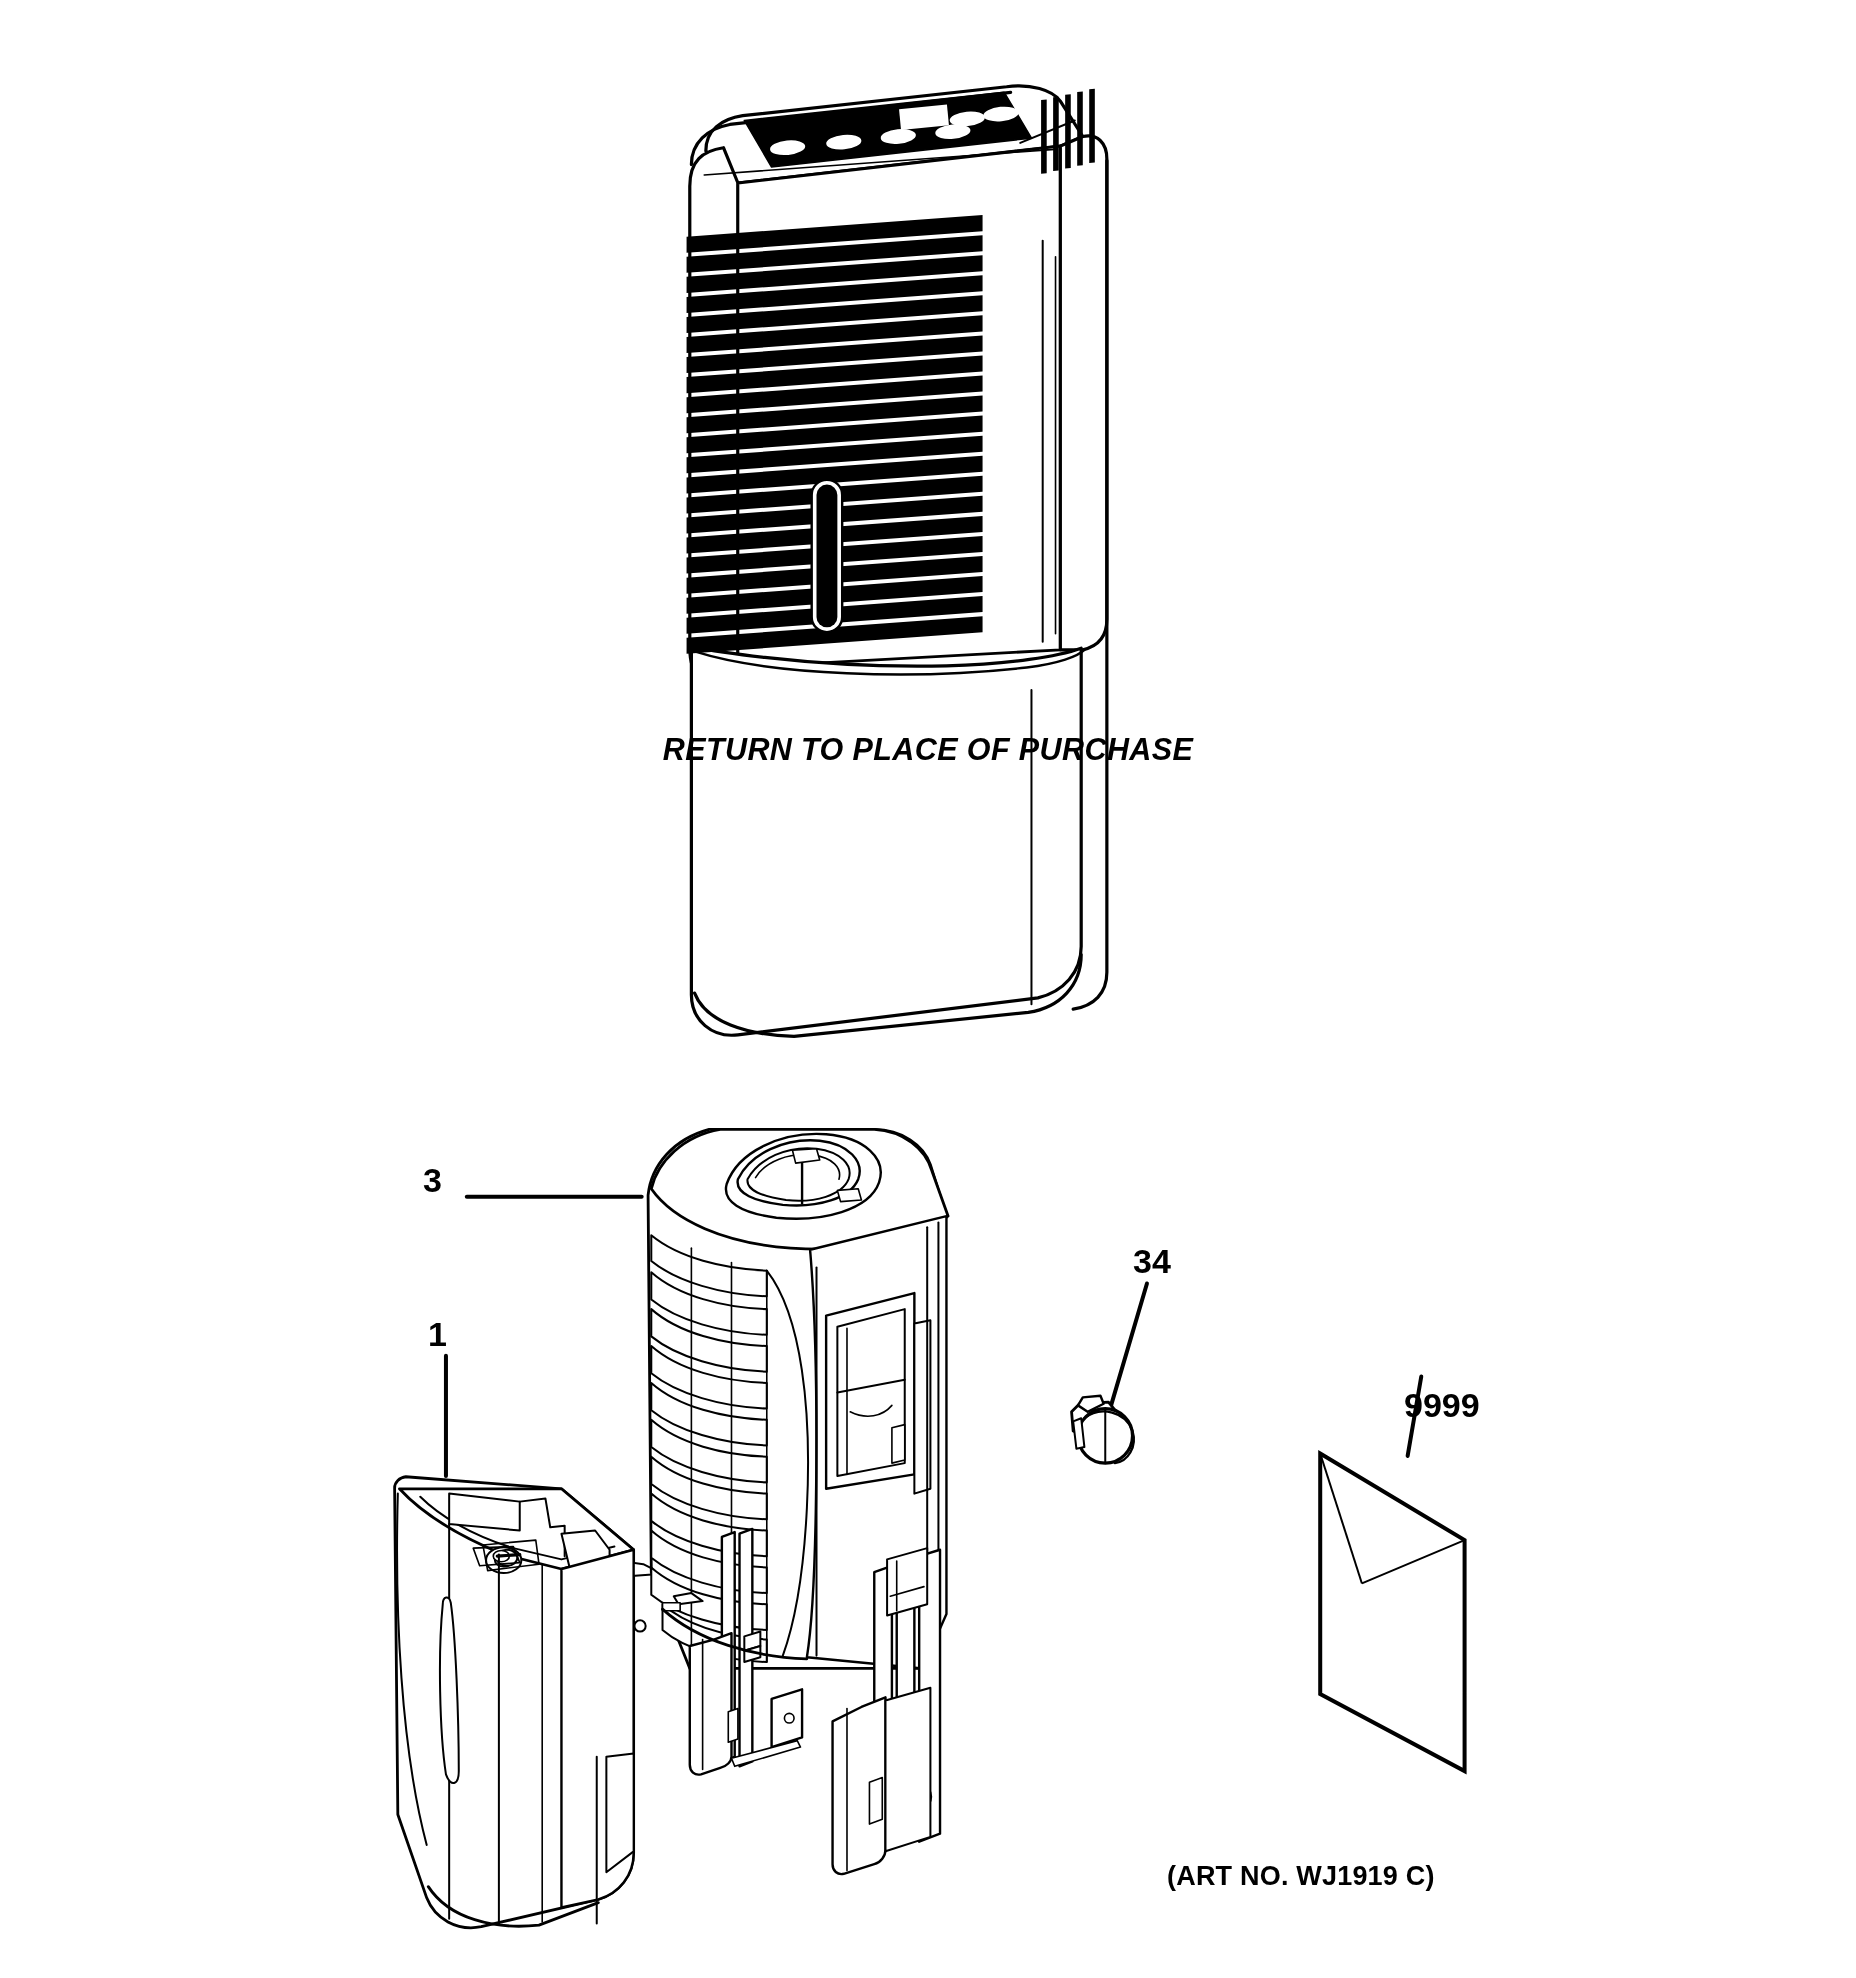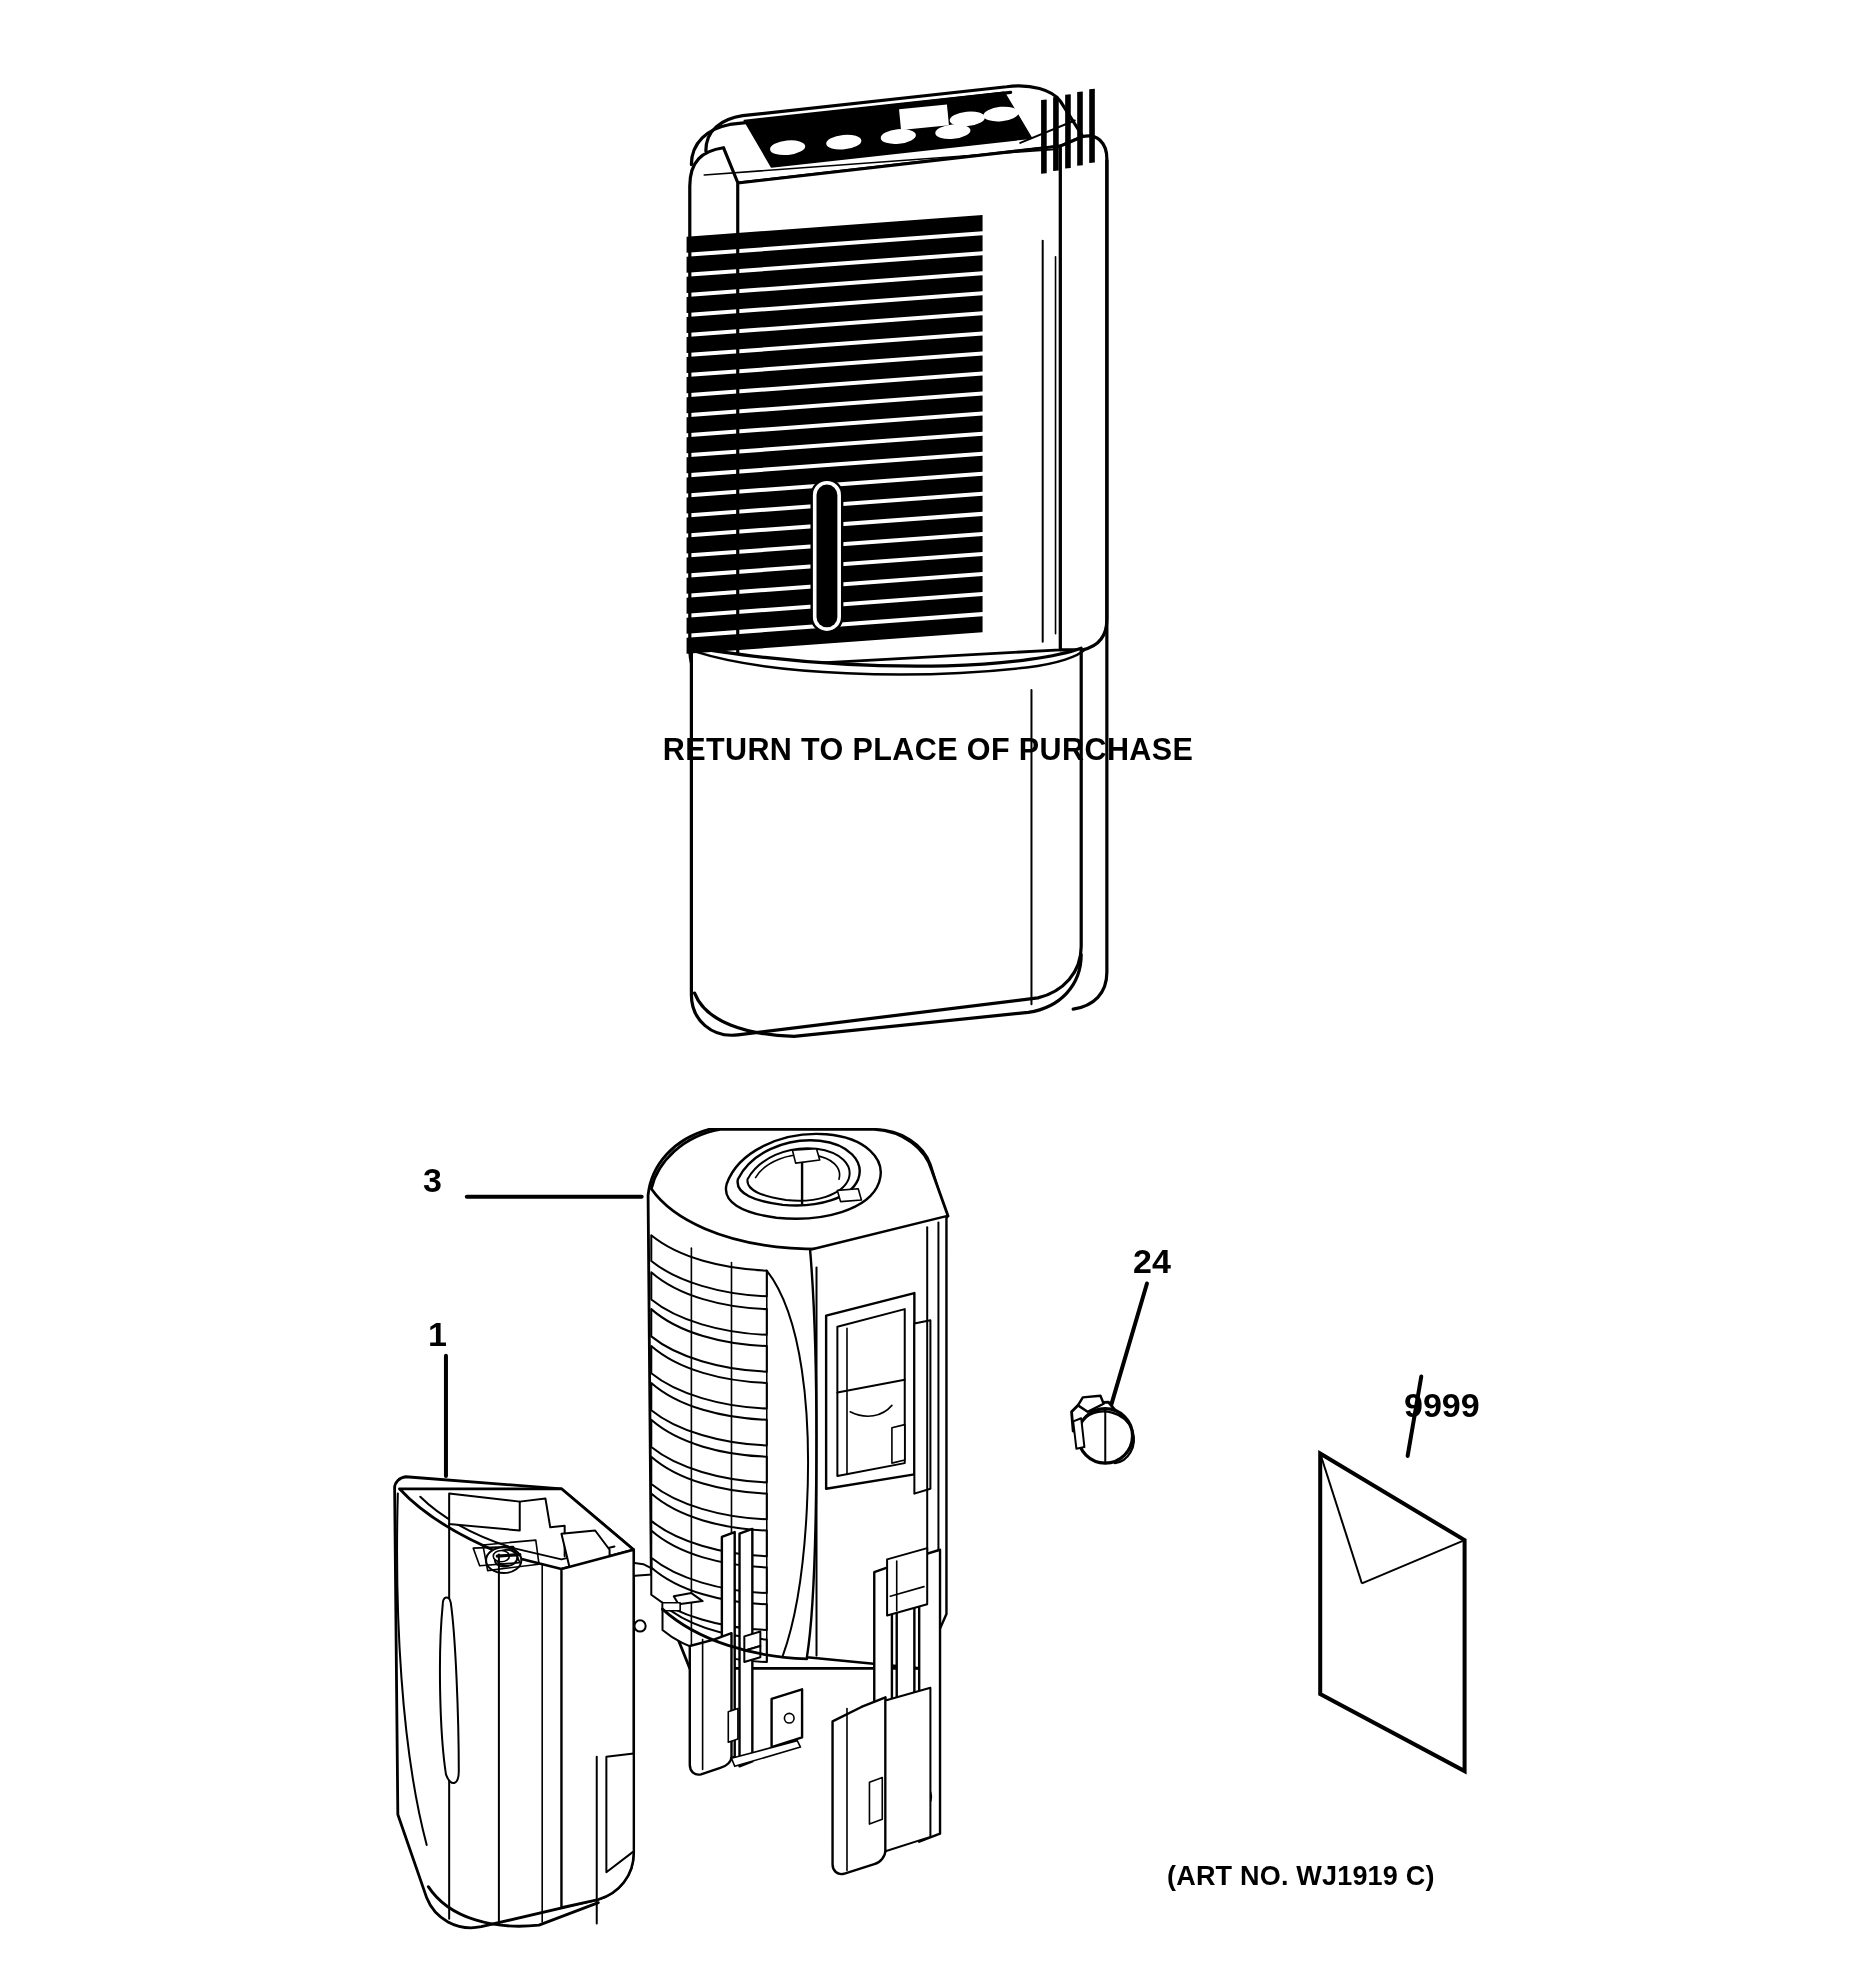--- a/index.html
+++ b/index.html
@@ -26,20 +26,21 @@
     width: 1856px;
     height: 1979px;
   }
   .note-block {
     position: absolute;
     left: 0;
     top: 730px;
     width: 1856px;
     text-align: center;
     pointer-events: none;
+    font-style: italic;
   }
   .note-line {
     font-family: "Liberation Sans", sans-serif;
     font-weight: bold;
     font-size: 30.5px;
     letter-spacing: 0.4px;
     line-height: 38px;
     color: #000;
     white-space: pre;
   }
@@ -552,19 +553,19 @@
     </g>
 
   </svg>
 
   <div class="note-block">
     <div class="note-line">RETURN TO PLACE OF PURCHASE</div>
   </div>
 
   <div class="callout" id="callout-3">3</div>
   <div class="callout" id="callout-1">1</div>
-  <div class="callout" id="callout-34">24</div>
+  <div class="callout" id="callout-34">34</div>
   <div class="callout" id="callout-9999">9999</div>
 
   <div class="art-no">(ART NO. WJ1919 C)</div>
 
 </div>
 
 
 </body></html>

